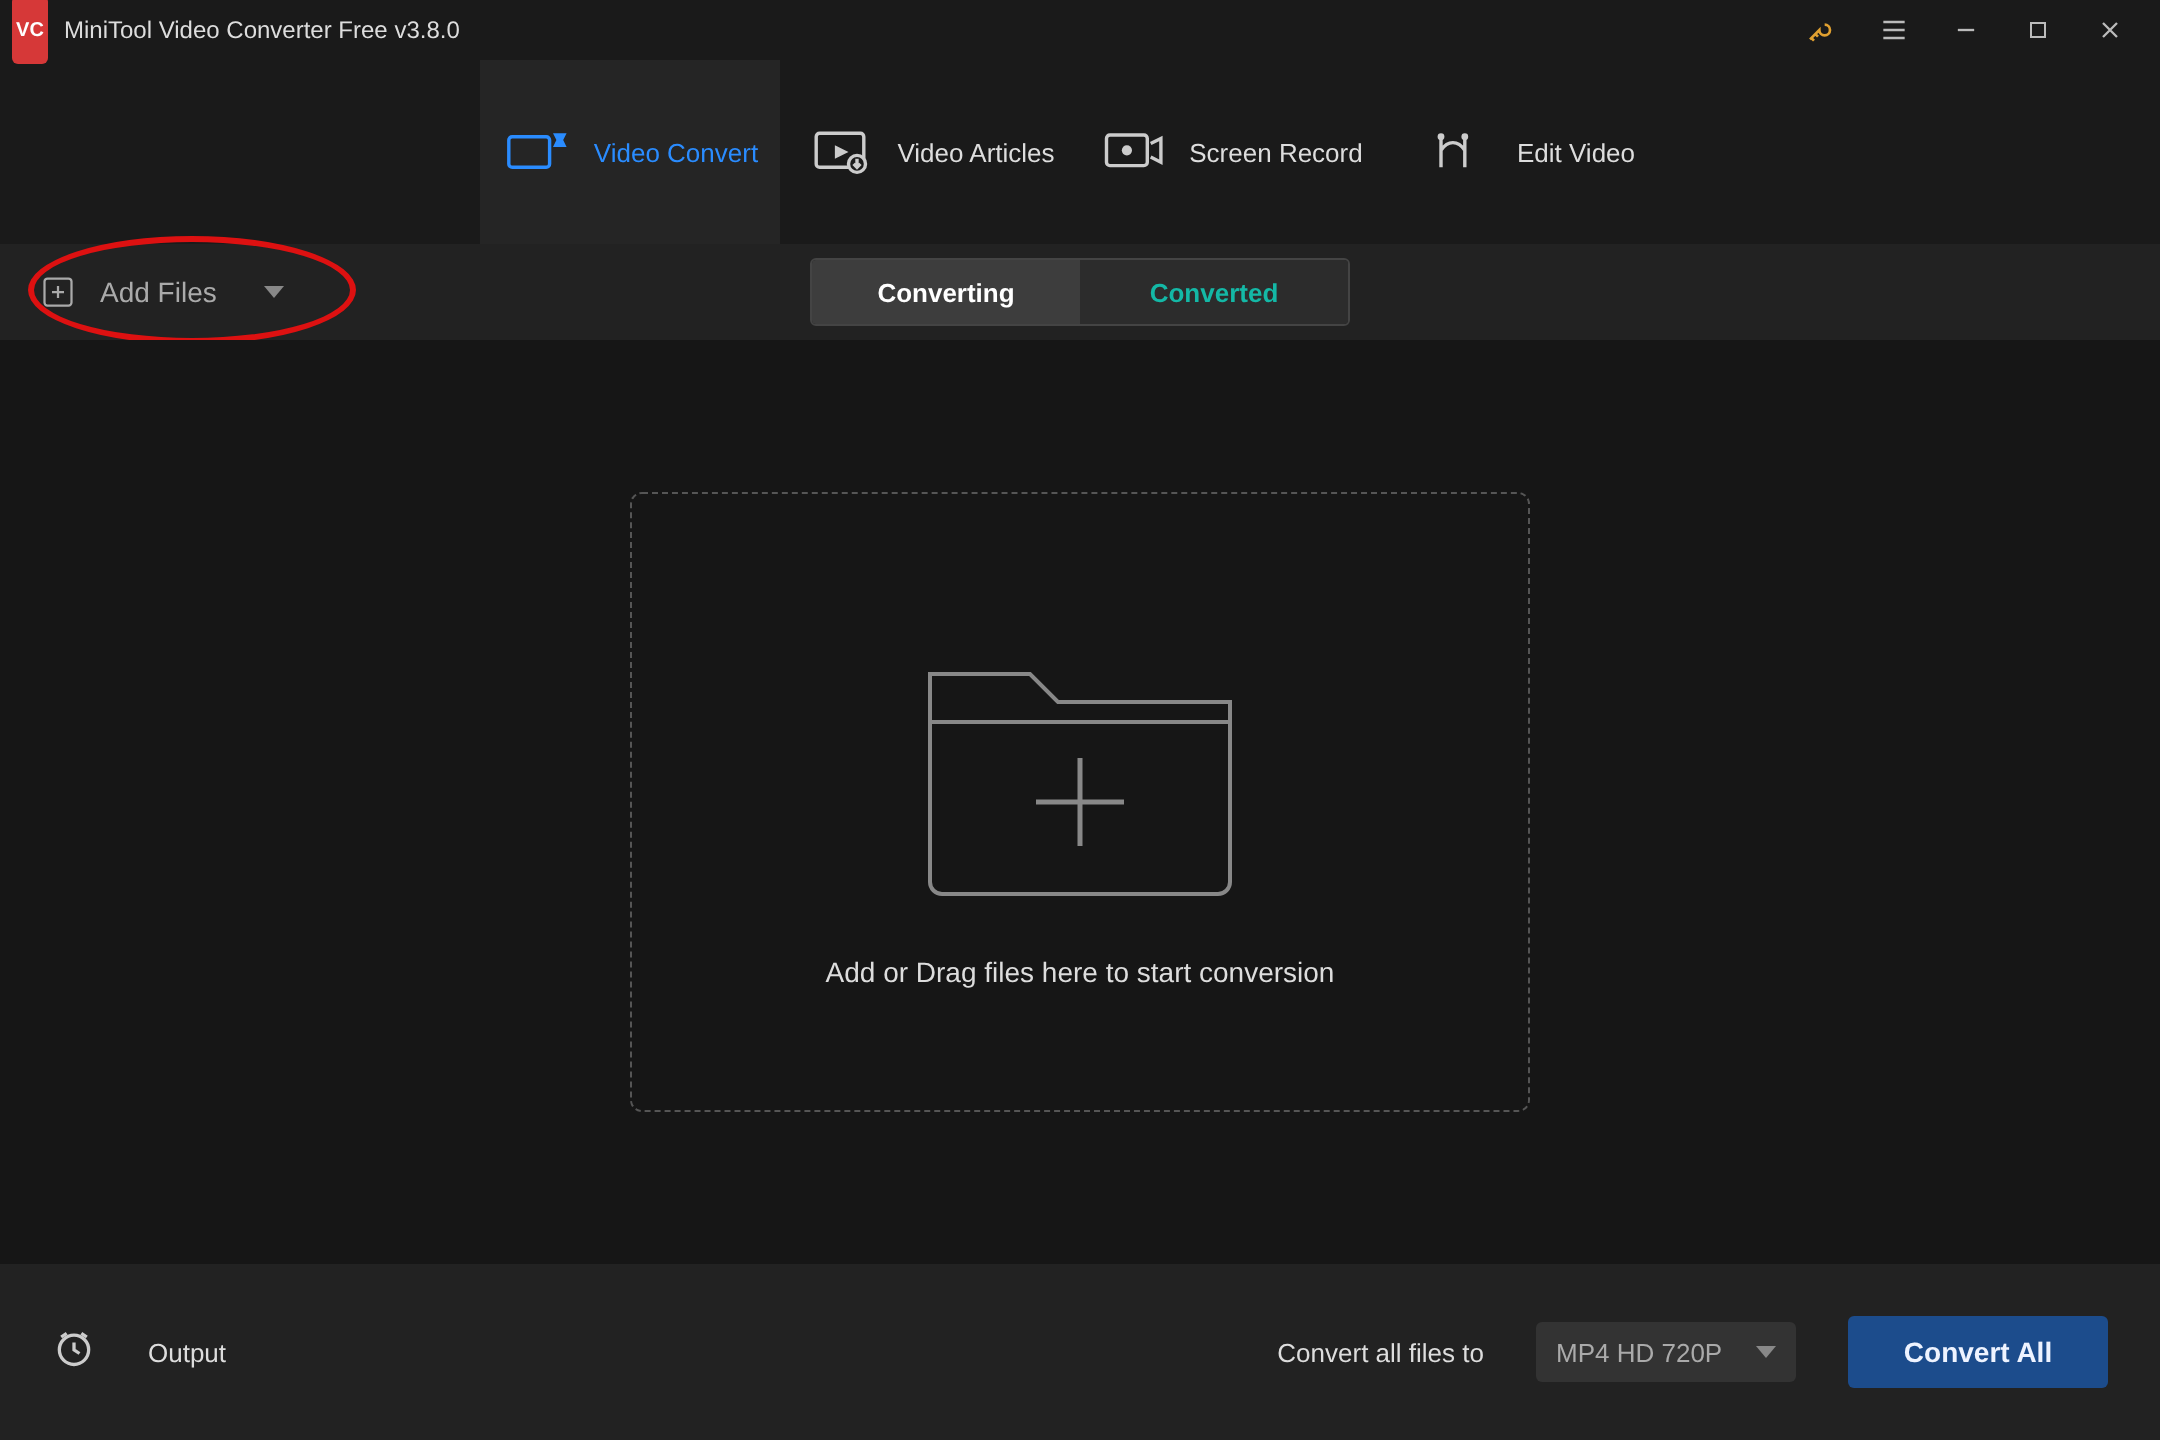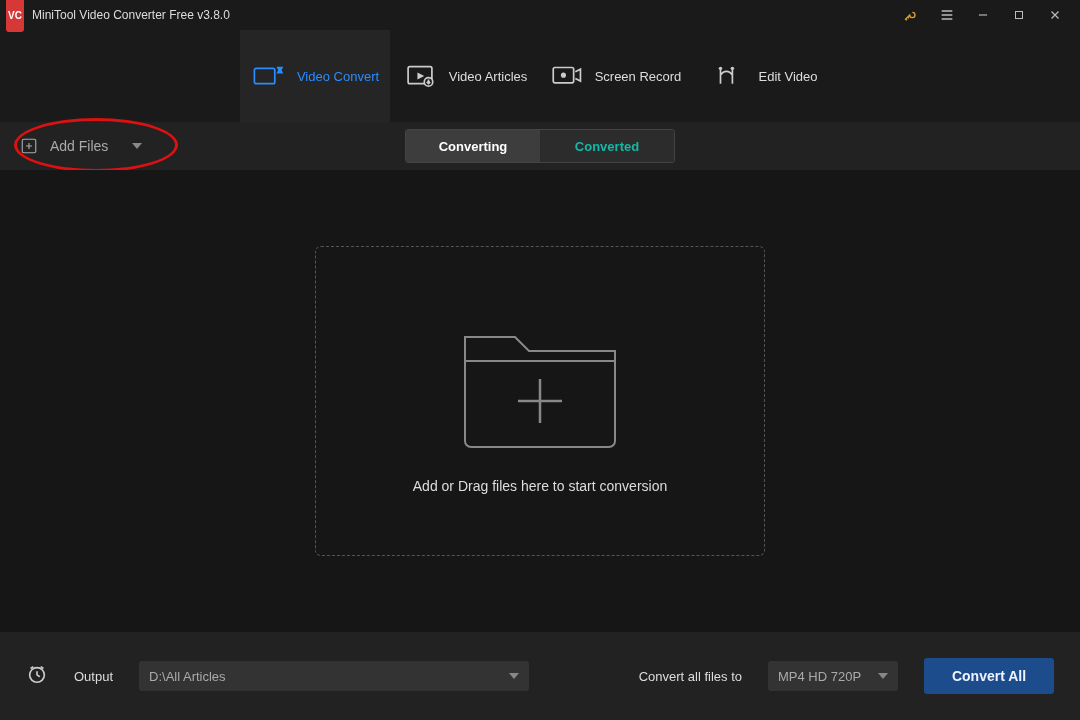--- a/index.html
+++ b/index.html
@@ -328,24 +328,20 @@
 </div>
 
 <div class="footer">
   <div class="clock-icon">
     <svg viewBox="0 0 24 24">
         <circle cx="12" cy="13" r="8" fill="none" stroke="#ccc" stroke-width="1.8"></circle>
         <path d="M12 9v4l3 2M8 4l-3 2M16 4l3 2" stroke="#ccc" stroke-width="1.8" fill="none"></path>
       </svg>
   </div>
   <div class="footer-label">Output</div>
-  <div class="select-box output-select">
-    <span>D:\All Articles</span>
-    <div class="caret"></div>
-  </div>
   <div class="spacer"></div>
   <div class="footer-label">Convert all files to</div>
   <div class="select-box format-select">
     <span>MP4 HD 720P</span>
     <div class="caret"></div>
   </div>
   <div class="convert-all-btn">Convert All</div>
 </div>
 
 </body></html>

